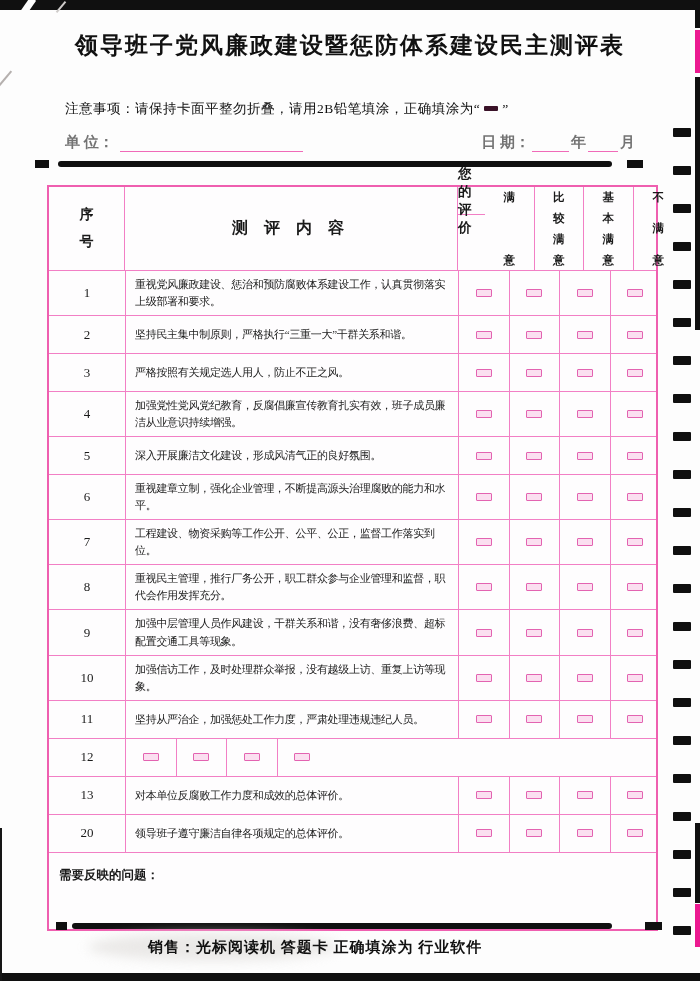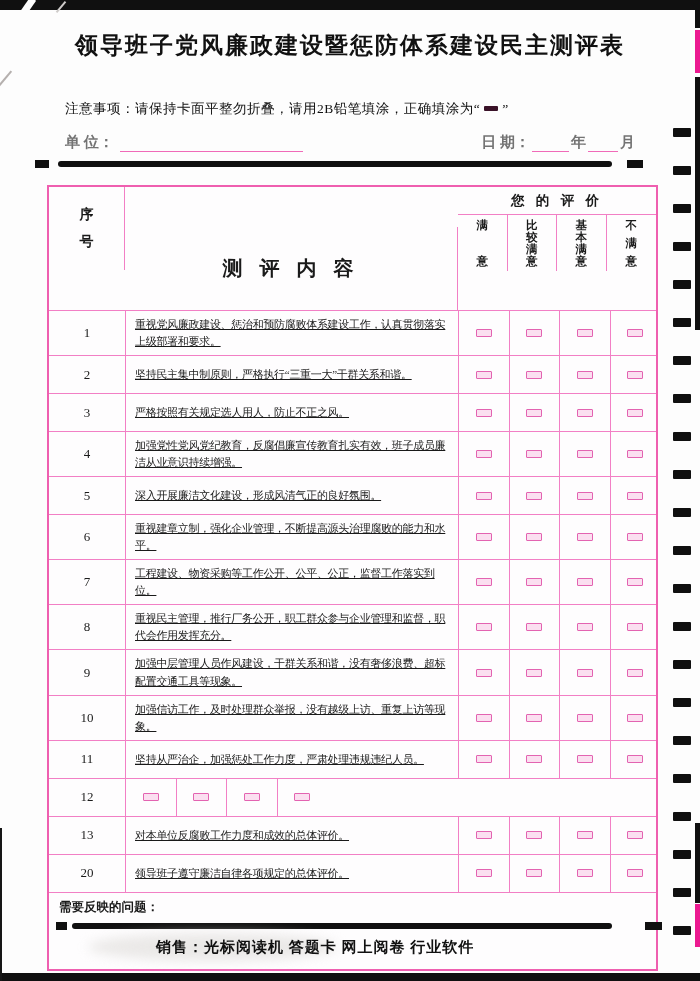--- a/index.html
+++ b/index.html
@@ -70,38 +70,38 @@
   }
   .t-header{display:flex;border-bottom:1px solid var(--pink);}
   .hcell{box-sizing:border-box;}
   .col-seq{width:76px;flex:0 0 76px;border-right:1px solid var(--pink);}
   .col-content{width:333px;flex:0 0 333px;border-right:1px solid var(--pink);}
   .col-opt{width:49.5px;flex:0 0 49.5px;border-right:1px solid var(--pink);}
   .col-opt:last-child{border-right:none;}
   .seq-head{display:flex;flex-direction:column;justify-content:center;align-items:center;
     gap:9px;font-weight:bold;font-size:14px;height:83px;}
   .content-head{display:flex;align-items:center;justify-content:center;
-    font-weight:bold;font-size:20px;letter-spacing:6px;height:83px;margin-top:40px;}
-  .eval-head-wrap{width:198px;flex:0 0 198px;display:flex;flex-direction:column;height:83px;}
+    font-weight:bold;font-size:16px;letter-spacing:6px;height:83px;}
+  .eval-head-wrap{width:198px;flex:0 0 198px;display:flex;flex-direction:row;height:83px;}
   .eval-head-title{height:27px;flex:0 0 27px;display:flex;align-items:center;justify-content:center;
     font-weight:bold;font-size:13.5px;letter-spacing:4px;border-bottom:1px solid var(--pink);}
   .eval-head-opts{flex:1;display:flex;}
   .opt-label{display:flex;flex-direction:column;justify-content:space-between;align-items:center;
     font-weight:bold;font-size:11.5px;padding:4px 0;line-height:1.05;box-sizing:border-box;}
   .opt-label span{display:block;}
 
   .t-row{display:flex;border-top:1px solid var(--pink);min-height:37px;}
   .t-row.first{border-top:none;}
   .cell-num{display:flex;align-items:center;justify-content:center;font-size:13px;}
   .cell-text{display:flex;align-items:center;padding:5px 9px;box-sizing:border-box;
-    line-height:1.55;letter-spacing:-0.3px;text-decoration:underline;}
+    line-height:1.55;letter-spacing:-0.3px;}
   .cell-bubble{display:flex;align-items:center;justify-content:center;}
   .bubble{width:14px;height:6px;border:1px solid #e363b1;background:#fbdff0;border-radius:1px;}
 
-  .feedback{border-top:1px solid var(--pink);min-height:77px;padding:6px 10px;
+  .feedback{border-top:1px solid var(--pink);min-height:77px;padding:14px 10px;
     font-weight:bold;font-size:12.5px;box-sizing:border-box;}
 
   
   .tmark{position:absolute;left:673px;width:18px;height:9px;background:#101010;border-radius:1px;}
 
   
   .smudge{position:absolute;left:88px;top:933px;width:250px;height:28px;
     background:#e4e2e0;border-radius:50%;filter:blur(6px);opacity:0.75;}
   .footer-sales{
     position:absolute;left:0;top:938px;width:630px;text-align:center;
@@ -428,13 +428,13 @@
     <div class="tmark" style="top: 850px;"></div>
     <div class="tmark" style="top: 888px;"></div>
     <div class="tmark" style="top: 926px;"></div>
   </div>
 
 <div class="sep sep-sq sep-bot-sq"></div>
 <div class="sep sep-bar sep-bot-bar"></div>
 <div class="sep sep-sq sep-bot-sq2"></div>
 
 <div class="smudge"></div>
-<div class="footer-sales">销售：光标阅读机 答题卡 网上阅卷 行业软件</div>
+<div class="footer-sales">销售：光标阅读机 答题卡 正确填涂为 行业软件</div>
 
 </body></html>

